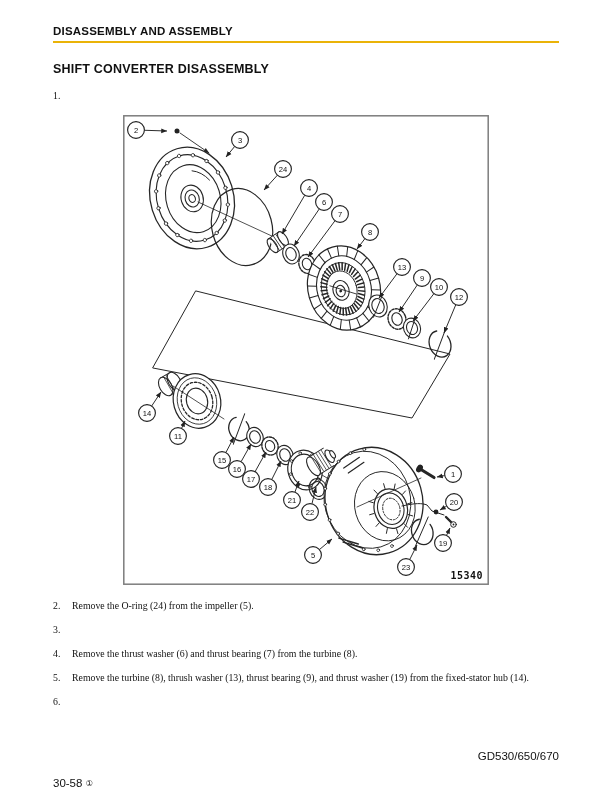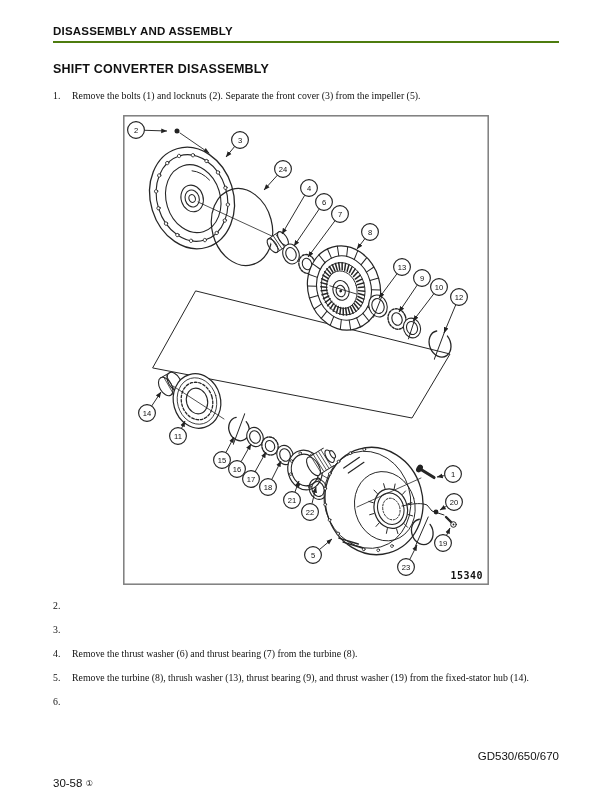--- a/index.html
+++ b/index.html
@@ -5,21 +5,21 @@
   html,body{margin:0;padding:0;}
   body{
     width:612px;height:792px;position:relative;background:#ffffff;
     font-family:"Liberation Serif", serif;color:#111;overflow:hidden;
   }
   .hdr{
     position:absolute;left:53px;top:25px;width:506px;
     display:flex;justify-content:space-between;
     font-family:"Liberation Sans", sans-serif;font-weight:bold;
     font-size:11.5px;letter-spacing:.2px;
-    border-bottom:2px solid #4d7c0f;padding-bottom:4px;
+    border-bottom:2px solid #eab308;padding-bottom:4px;
   }
   .title{
     position:absolute;left:53px;top:62px;
     font-family:"Liberation Sans", sans-serif;font-weight:bold;
     font-size:12.5px;letter-spacing:.2px;
   }
   .step{
     position:absolute;left:53px;width:512px;display:flex;
     font-size:9.8px;line-height:12px;
   }
@@ -48,24 +48,24 @@
 
 <div class="hdr">
   <span>DISASSEMBLY AND ASSEMBLY</span>
 </div>
 
 <div class="title">SHIFT CONVERTER DISASSEMBLY</div>
 
 <div id="steps">
     <div class="step" style="top: 90px;">
       <span class="n">1.</span>
-      <span>Remove the bolts (1) and locknuts (2). Separate the front cover (3) from the impeller (5).</span>
     </div>
     <div class="step" style="top: 600px;">
       <span class="n">2.</span>
+      <span>Remove the O-ring (24) from the impeller (5).</span>
     </div>
     <div class="step" style="top: 624px;">
       <span class="n">3.</span>
     </div>
     <div class="step" style="top: 648px;">
       <span class="n">4.</span>
       <span>Remove the thrust washer (6) and thrust bearing (7) from the turbine (8).</span>
     </div>
     <div class="step" style="top: 672px;">
       <span class="n">5.</span>

